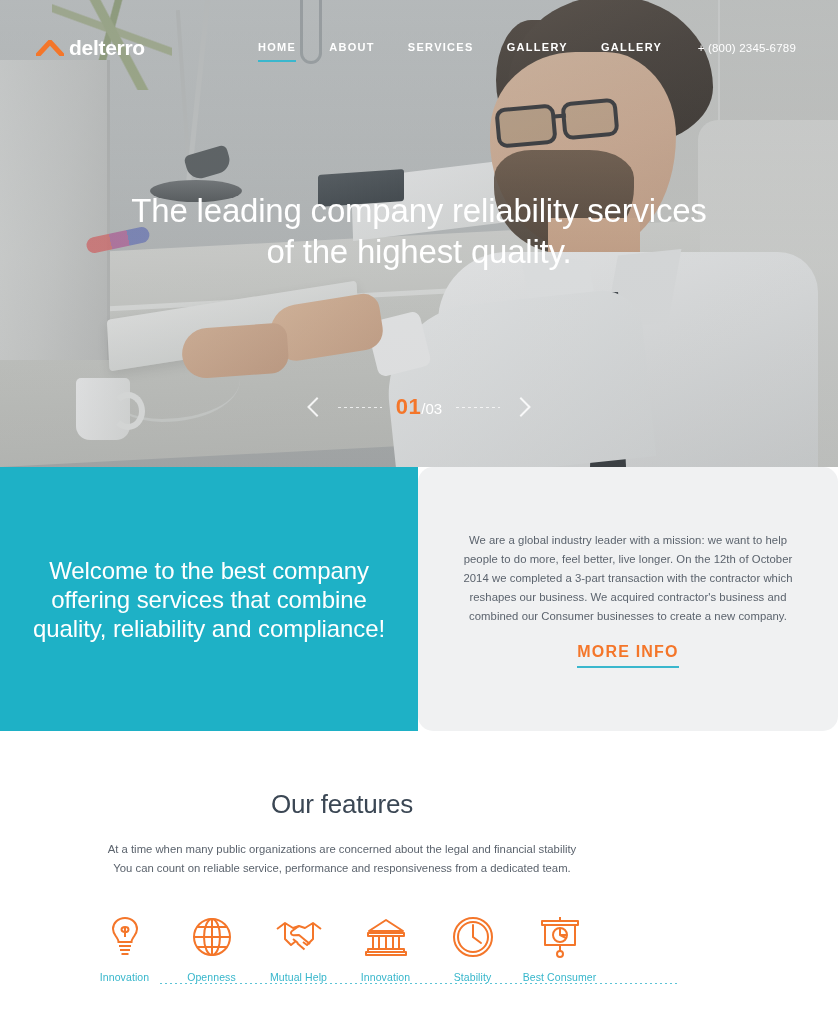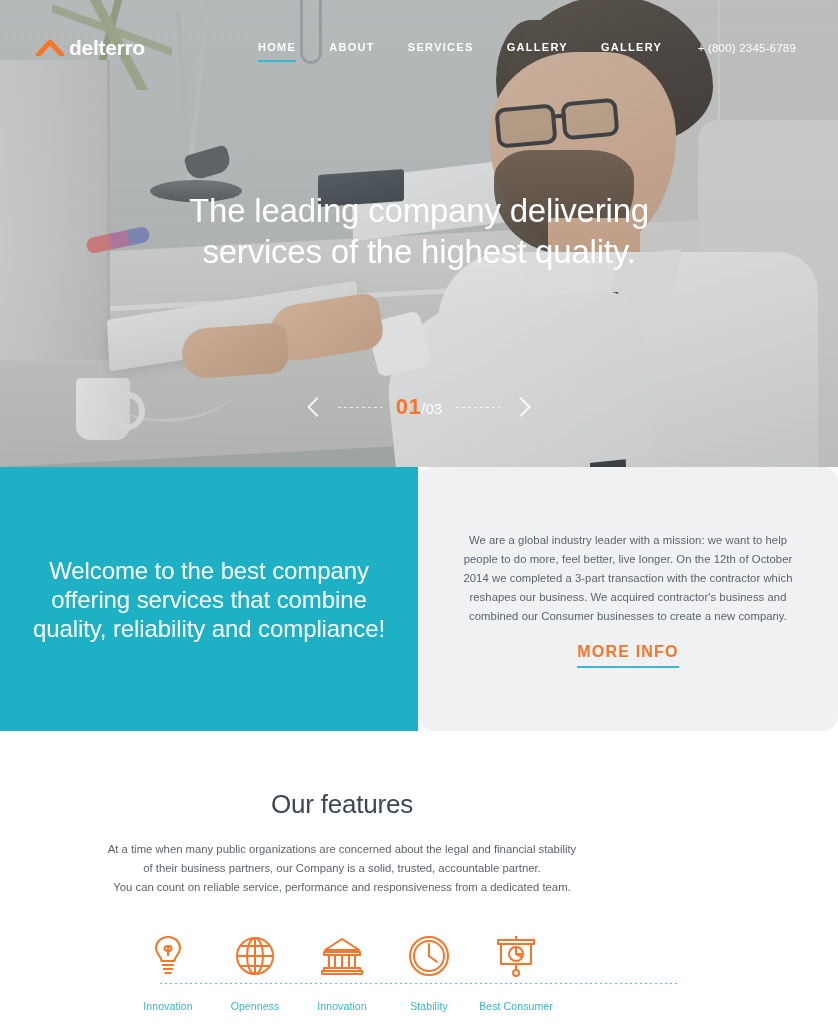--- a/index.html
+++ b/index.html
@@ -300,21 +300,21 @@
   }
   .feature-row {
     margin-top:36px; display:flex; justify-content:center; gap:0;
   }
   .feature {
     width:87px; display:flex; flex-direction:column; align-items:center;
     cursor:pointer;
   }
   .feature .ico { height:46px; display:flex; align-items:center; }
   .feature .cap {
-    margin-top:21px; color:#36b6cb; font-size:10.5px; letter-spacing:.1px;
+    margin-top:11px; color:#36b6cb; font-size:10.5px; letter-spacing:.1px;
     white-space:nowrap;
   }
   .divider {
     position:absolute; left:160px; bottom:40px; width:518px; height:1px;
     background:repeating-linear-gradient(90deg,#5bc3d6 0 2px,transparent 2px 5px);
   }
 </style>
 </head>
 <body>
 
@@ -377,21 +377,21 @@
         <a class="nav-item active" href="#">HOME</a>
         <a class="nav-item" href="#">ABOUT</a>
         <a class="nav-item" href="#">SERVICES</a>
         <a class="nav-item" href="#">GALLERY</a>
         <a class="nav-item" href="#">GALLERY</a>
       </nav>
 
       <div class="phone">+ (800) 2345-6789</div>
     </div>
 
-    <h1 class="hero-heading">The leading company delivering services of the highest quality.</h1>
+    <h1 class="hero-heading">The leading company reliability services of the highest quality.</h1>
 
     <div class="slider-ctl">
       <span class="arrow-l"></span>
       <span class="dash-l"></span>
       <span class="counter">
         <span class="cur">01</span>
         <span class="tot">/03</span>
       </span>
       <span class="dash-r"></span>
       <span class="arrow-r"></span>
@@ -405,21 +405,20 @@
     <div class="welcome-right">
       <p>We are a global industry leader with a mission: we want to help people to do more, feel better, live longer. On the 12th of October 2014 we completed a 3-part transaction with the contractor which reshapes our business. We acquired contractor's business and combined our Consumer businesses to create a new company.</p>
       <a class="more-info" href="#">MORE INFO</a>
     </div>
   </section>
 
   <section class="features">
     <h2>Our features</h2>
     <div class="features-desc">
       <div>At a time when many public organizations are concerned about the legal and financial stability</div>
-      <div>of their business partners, our Company is a solid, trusted, accountable partner.</div>
       <div>You can count on reliable service, performance and responsiveness from a dedicated team.</div>
     </div>
 
     <div class="feature-row">
 
       <div class="feature">
         <span class="ico">
           <svg width="40" height="44" viewBox="0 0 40 44" fill="none" stroke="#f4762a" stroke-width="2">
             <path d="M20 3c-7 0-12 5-12 11 0 4 2 6 4 9 1 1.5 1.5 3 1.5 4h13c0-1 .5-2.5 1.5-4 2-3 4-5 4-9 0-6-5-11-12-11z"></path>
             <path d="M14 31h12M15 35h10M16.5 39h7"></path>
@@ -434,20 +433,32 @@
           <svg width="42" height="42" viewBox="0 0 42 42" fill="none" stroke="#f4762a" stroke-width="2">
             <circle cx="21" cy="21" r="18"></circle>
             <ellipse cx="21" cy="21" rx="8" ry="18"></ellipse>
             <path d="M3 21h36M6 11h30M6 31h30"></path>
             <path d="M21 3v36"></path>
           </svg>
         </span>
         <span class="cap">Openness</span>
       </div>
 
+      <div class="feature">
+        <span class="ico">
+          <svg width="48" height="40" viewBox="0 0 48 40" fill="none" stroke="#f4762a" stroke-width="2" stroke-linejoin="round">
+            <path d="M2 12l8-6 8 5 6-2 6 2 8-5 8 6"></path>
+            <path d="M10 6v16l6 6 5-4"></path>
+            <path d="M38 6v16l-6 6-4-3"></path>
+            <path d="M24 9l-7 5c-2 1.5-1 4 1.5 4.2L24 18l6 5 5 4"></path>
+            <path d="M18 22l5 4M22 26l4 3.5M26 29.5l3.5 3"></path>
+          </svg>
+        </span>
+        <span class="cap">Mutual Help</span>
+      </div>
 
       <div class="feature">
         <span class="ico">
           <svg width="42" height="40" viewBox="0 0 42 40" fill="none" stroke="#f4762a" stroke-width="2" stroke-linejoin="round">
             <path d="M4 14L21 3l17 11z"></path>
             <path d="M3 16h36v3H3z"></path>
             <path d="M8 19v13M14 19v13M21 19v13M28 19v13M34 19v13"></path>
             <path d="M3 32h36v3H3zM1 35h40v3H1z"></path>
           </svg>
         </span>

